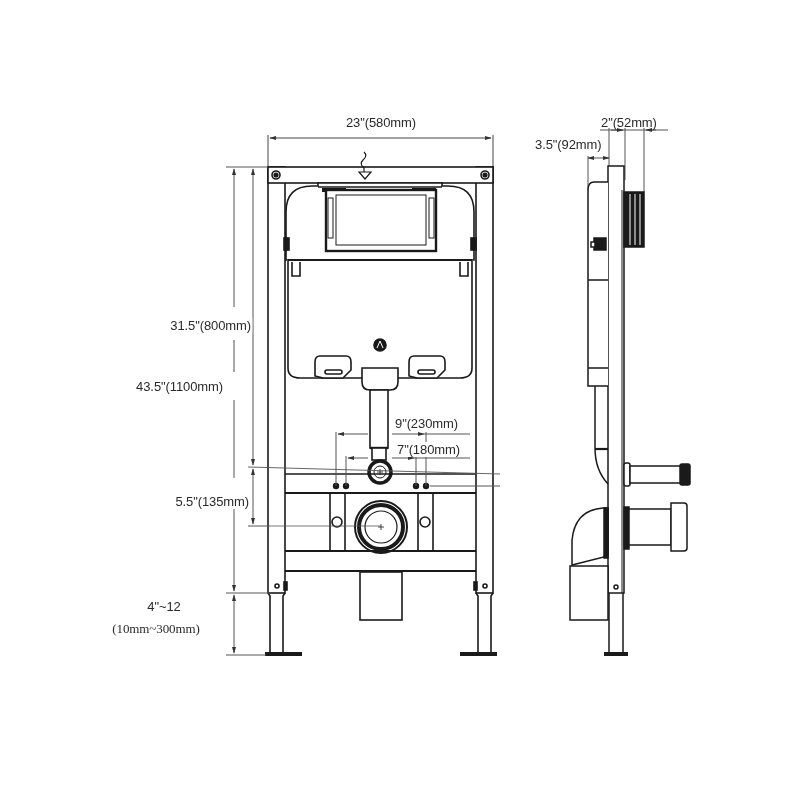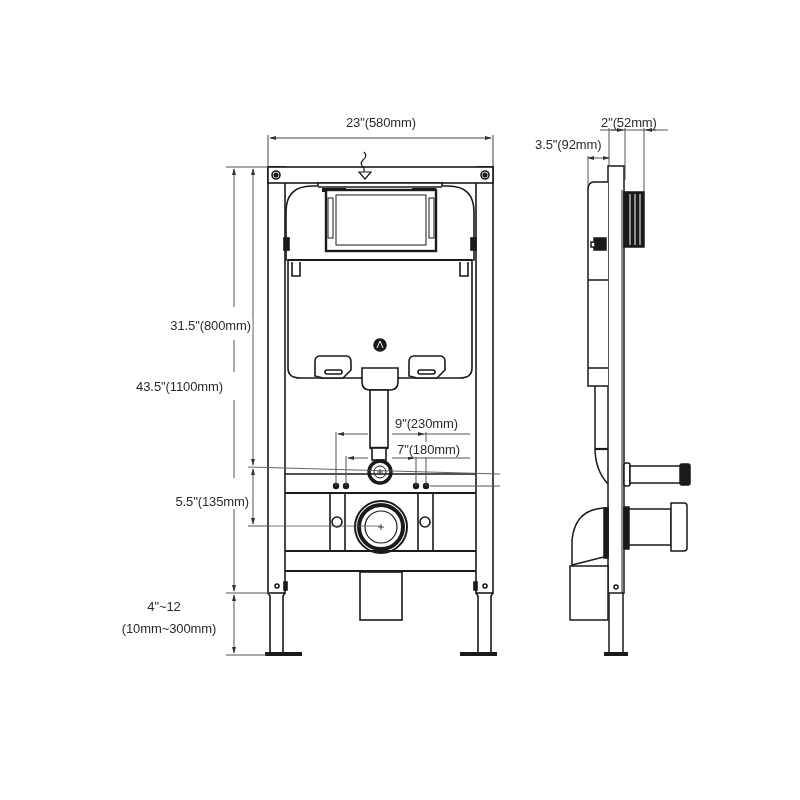--- a/index.html
+++ b/index.html
@@ -227,14 +227,14 @@
 
 <span class="lbl center" style="left:381px; top:116px;">23"(580mm)</span>
 <span class="lbl" style="left:601px; top:116px;">2"(52mm)</span>
 <span class="lbl" style="left:535px; top:138px;">3.5"(92mm)</span>
 <span class="lbl right bg" style="left:252px; top:318px;">31.5"(800mm)</span>
 <span class="lbl right bg" style="left:224px; top:379px;">43.5"(1100mm)</span>
 <span class="lbl bg" style="left:394px; top:416px;">9"(230mm)</span>
 <span class="lbl bg" style="left:396px; top:442px;">7"(180mm)</span>
 <span class="lbl right bg" style="left:250px; top:494px;">5.5"(135mm)</span>
 <span class="lbl center" style="left:164px; top:600px;">4"~12</span>
-<span class="lbl center" style="left:169px; top:622px;">(10mm~300mm)</span>
+<span class="lbl center" style="left:156px; top:622px;font-family:Liberation Serif, serif;">(10mm~300mm)</span>
 </div>
 
 </body></html>

